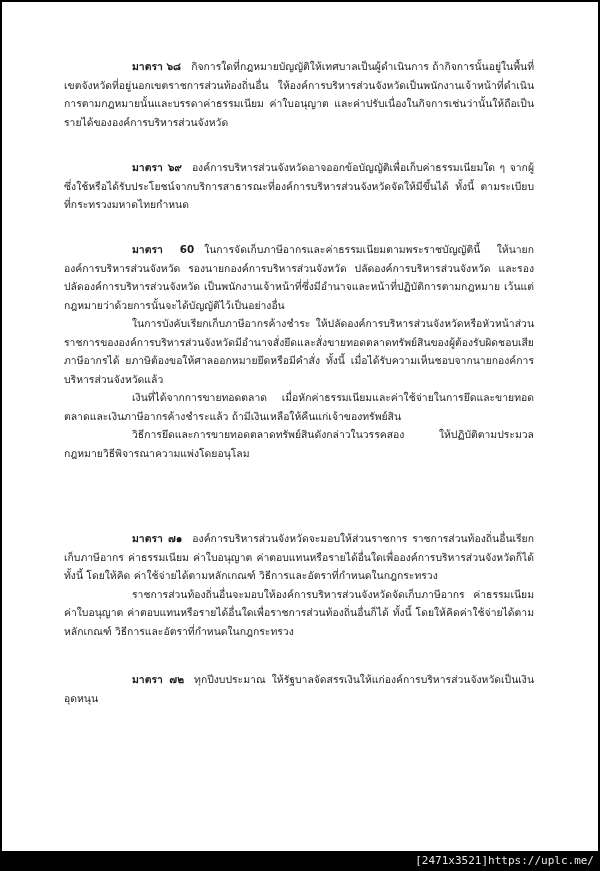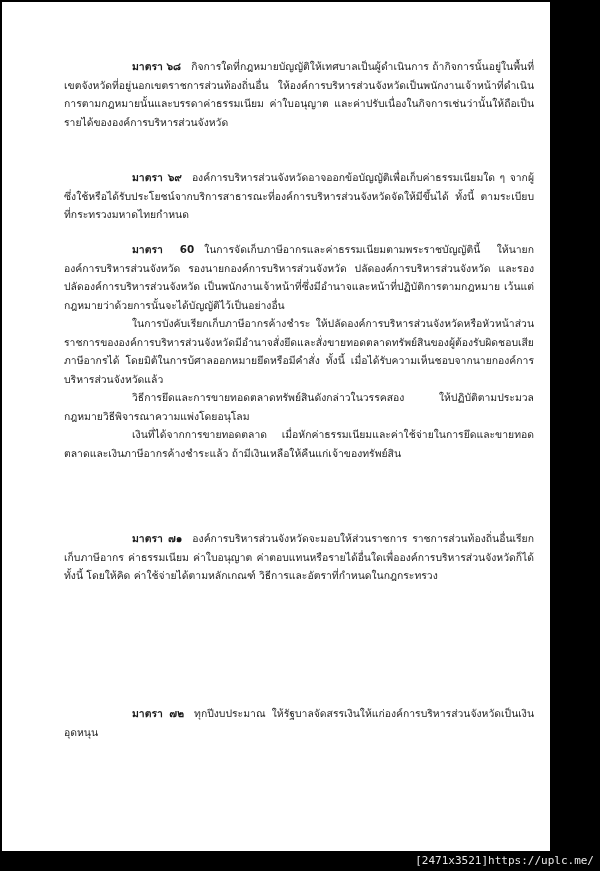--- a/index.html
+++ b/index.html
@@ -1,21 +1,21 @@
 <!DOCTYPE html>
 <html><head>
 <meta charset="utf-8">
 <style>
   html, body { margin: 0; padding: 0; }
   body {
     width: 600px; height: 871px; background: #000; position: relative; overflow: hidden;
     font-family: "DejaVu Sans", sans-serif;
   }
   .page {
-    position: absolute; left: 2px; top: 2px; width: 548px; height: 849px;
+    position: absolute; left: 2px; top: 2px; width: 596px; height: 849px;
     background: #fff; color: #1a1a1a;
   }
   .section { position: absolute; left: 62px; width: 470px; font-size: 10.4px; line-height: 18.5px; }
   .section p { margin: 0; text-align: justify; text-align-last: left; }
   .first { text-indent: 68px; }
   .indent { text-indent: 68px; }
   .sec-label { font-weight: bold; margin-right: 10px; }
   .footer {
     position: absolute; left: 0; right: 0; top: 851px; height: 26px; background: #000;
     color: #e8e8e8; font-family: "DejaVu Sans Mono", monospace; font-size: 11px;
@@ -24,36 +24,37 @@
 </style>
 </head>
 <body>
 
 <div class="page">
 
   <div class="section" style="top:55px;">
     <p class="first"><span class="sec-label">มาตรา ๖๘</span><span>กิจการใดที่กฎหมายบัญญัติให้เทศบาลเป็นผู้ดำเนินการ ถ้ากิจการนั้นอยู่ในพื้นที่เขตจังหวัดที่อยู่นอกเขตราชการส่วนท้องถิ่นอื่น ให้องค์การบริหารส่วนจังหวัดเป็นพนักงานเจ้าหน้าที่ดำเนินการตามกฎหมายนั้นและบรรดาค่าธรรมเนียม ค่าใบอนุญาต และค่าปรับเนื่องในกิจการเช่นว่านั้นให้ถือเป็นรายได้ขององค์การบริหารส่วนจังหวัด</span></p>
   </div>
 
-  <div class="section" style="top:166px;">
+  <div class="section" style="top:156px;">
     <p class="first"><span class="sec-label">มาตรา ๖๙</span><span>องค์การบริหารส่วนจังหวัดอาจออกข้อบัญญัติเพื่อเก็บค่าธรรมเนียมใด ๆ จากผู้ซึ่งใช้หรือได้รับประโยชน์จากบริการสาธารณะที่องค์การบริหารส่วนจังหวัดจัดให้มีขึ้นได้ ทั้งนี้ ตามระเบียบที่กระทรวงมหาดไทยกำหนด</span></p>
   </div>
 
   <div class="section" style="top:238px;">
     <p class="first"><span class="sec-label">มาตรา 60</span><span>ในการจัดเก็บภาษีอากรและค่าธรรมเนียมตามพระราชบัญญัตินี้ ให้นายกองค์การบริหารส่วนจังหวัด รองนายกองค์การบริหารส่วนจังหวัด ปลัดองค์การบริหารส่วนจังหวัด และรองปลัดองค์การบริหารส่วนจังหวัด เป็นพนักงานเจ้าหน้าที่ซึ่งมีอำนาจและหน้าที่ปฏิบัติการตามกฎหมาย เว้นแต่กฎหมายว่าด้วยการนั้นจะได้บัญญัติไว้เป็นอย่างอื่น</span></p>
-    <p class="indent">ในการบังคับเรียกเก็บภาษีอากรค้างชำระ ให้ปลัดองค์การบริหารส่วนจังหวัดหรือหัวหน้าส่วนราชการขององค์การบริหารส่วนจังหวัดมีอำนาจสั่งยึดและสั่งขายทอดตลาดทรัพย์สินของผู้ต้องรับผิดชอบเสียภาษีอากรได้ โดยมิต้ในการบ้ศาลออกหมายยึดหรือมีคำสั่ง ทั้งนี้ เมื่อได้รับความเห็นชอบจากนายกองค์การบริหารส่วนจังหวัดแล้ว</p>
+    <p class="indent">ในการบังคับเรียกเก็บภาษีอากรค้างชำระ ให้ปลัดองค์การบริหารส่วนจังหวัดหรือหัวหน้าส่วนราชการขององค์การบริหารส่วนจังหวัดมีอำนาจสั่งยึดและสั่งขายทอดตลาดทรัพย์สินของผู้ต้องรับผิดชอบเสียภาษีอากรได้ ยภาษิต้องขอให้ศาลออกหมายยึดหรือมีคำสั่ง ทั้งนี้ เมื่อได้รับความเห็นชอบจากนายกองค์การบริหารส่วนจังหวัดแล้ว</p>
+    <p class="indent">เงินที่ได้จากการขายทอดตลาด เมื่อหักค่าธรรมเนียมและค่าใช้จ่ายในการยึดและขายทอดตลาดและเงินภาษีอากรค้างชำระแล้ว ถ้ามีเงินเหลือให้คืนแก่เจ้าของทรัพย์สิน</p>
     <p class="indent">วิธีการยึดและการขายทอดตลาดทรัพย์สินดังกล่าวในวรรคสอง ให้ปฏิบัติตามประมวลกฎหมายวิธีพิจารณาความแพ่งโดยอนุโลม</p>
-    <p class="indent">เงินที่ได้จากการขายทอดตลาด เมื่อหักค่าธรรมเนียมและค่าใช้จ่ายในการยึดและขายทอดตลาดและเงินภาษีอากรค้างชำระแล้ว ถ้ามีเงินเหลือให้คืนแก่เจ้าของทรัพย์สิน</p>
   </div>
 
   <div class="section" style="top:515px;margin-top:12px;">
     <p class="first"><span class="sec-label">มาตรา ๗๑</span><span>องค์การบริหารส่วนจังหวัดจะมอบให้ส่วนราชการ ราชการส่วนท้องถิ่นอื่นเรียกเก็บภาษีอากร ค่าธรรมเนียม ค่าใบอนุญาต ค่าตอบแทนหรือรายได้อื่นใดเพื่อองค์การบริหารส่วนจังหวัดก็ได้ ทั้งนี้ โดยให้คิด ค่าใช้จ่ายได้ตามหลักเกณฑ์ วิธีการและอัตราที่กำหนดในกฎกระทรวง</span></p>
+    <p class="indent">ราชการส่วนท้องถิ่นอื่นจะมอบให้องค์การบริหารส่วนจังหวัดจัดเก็บภาษีอากร ค่าธรรมเนียม ค่าใบอนุญาต ค่าตอบแทนหรือรายได้อื่นใดเพื่อราชการส่วนท้องถิ่นอื่นก็ได้ ทั้งนี้ โดยให้คิดค่าใช้จ่ายได้ตามหลักเกณฑ์ วิธีการและอัตราที่กำหนดในกฎกระทรวง</p>
   </div>
 
-  <div class="section" style="top:702px;">
+  <div class="section" style="top:668px;">
     <p class="first"><span class="sec-label">มาตรา ๗๒</span><span>ทุกปีงบประมาณ ให้รัฐบาลจัดสรรเงินให้แก่องค์การบริหารส่วนจังหวัดเป็นเงินอุดหนุน</span></p>
   </div>
 
 </div>
 
 <div class="footer">
   <span>[2471x3521]https://uplc.me/</span>
 </div>
 
 </body></html>

